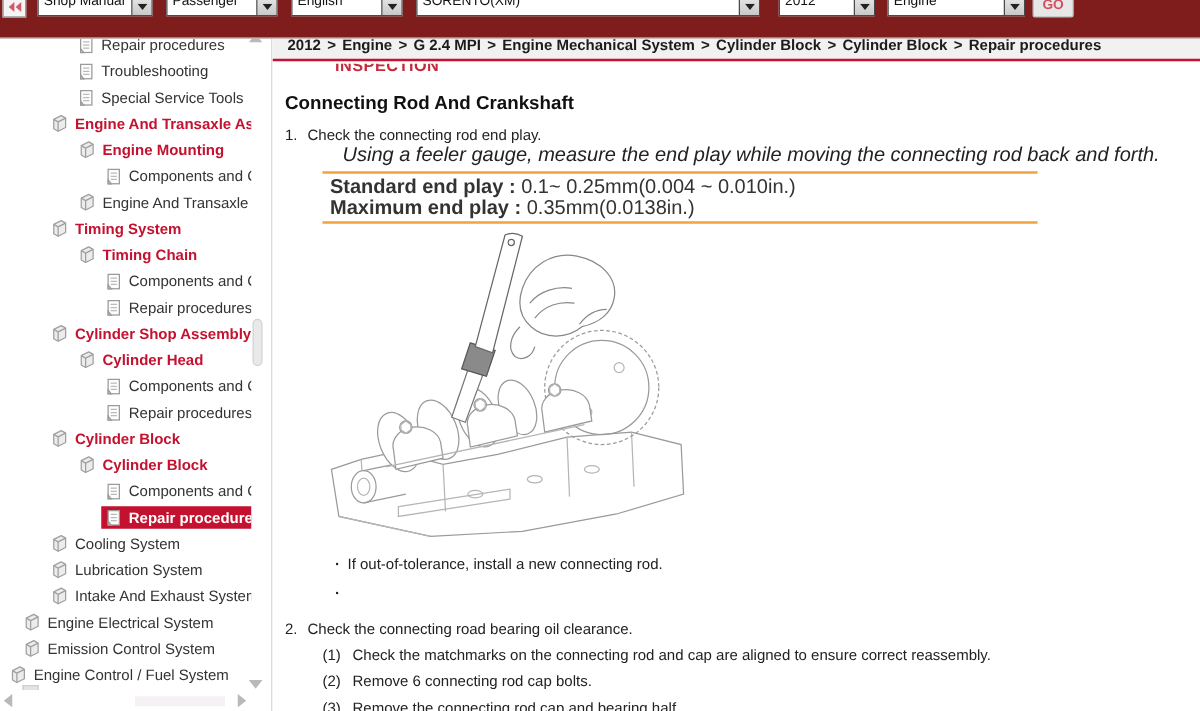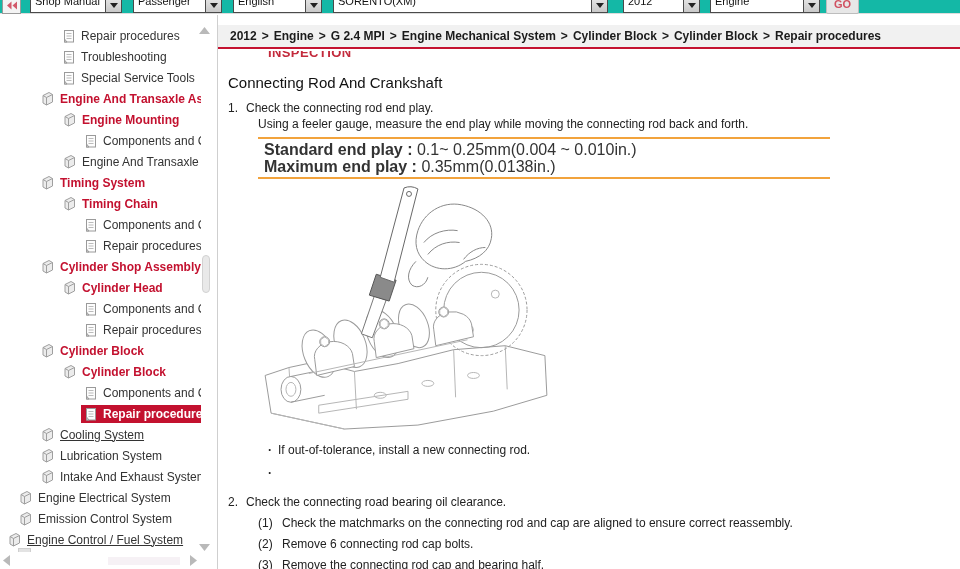--- a/index.html
+++ b/index.html
@@ -1,21 +1,21 @@
 <!DOCTYPE html>
 <html><head>
 <meta charset="utf-8">
 <style>
   * { margin:0; padding:0; box-sizing:border-box; }
   html,body { width:960px; height:569px; overflow:hidden; background:#fff;
               font-family:"Liberation Sans", sans-serif; color:#222; }
 
   
-  .toolbar { position:absolute; left:0; top:0; width:960px; height:14px;
-             background:#14b8a6; border-bottom:1px solid #dcdcdc; z-index:30; }
+  .toolbar { position:absolute; left:0; top:0; width:960px; height:31px;
+             background:#7f1d1d; border-bottom:1px solid #dcdcdc; z-index:30; }
   .collapse-btn { position:absolute; left:2px; top:-6px; width:19px; height:20px;
                   background:#f4f4f4; border:1px solid #9a9a9a;
                   display:flex; align-items:flex-end; justify-content:center; padding-bottom:3px; }
   .tb-select { position:absolute; top:-11px; height:24px; background:#fff;
                border:1px solid #4a4a4a; display:flex; align-items:center;
                font-size:11px; color:#111; }
   .tb-select .val { flex:1; padding-left:4px; line-height:24px; white-space:nowrap; overflow:hidden; }
   .tb-select .arrow { width:16px; height:100%; border-left:1px solid #4a4a4a;
                       background:linear-gradient(#f6f6f6,#c9c9c9);
                       display:flex; align-items:flex-end; justify-content:center; padding-bottom:4px; }
@@ -48,25 +48,25 @@
   .main { position:absolute; left:218px; top:15px; right:0; bottom:0; background:#fff; overflow:hidden; }
   .crumbbar { position:absolute; left:0; top:10px; right:0; height:24px;
               background:#f1f1f1; border-bottom:2px solid #c41230;
               font-size:12px; font-weight:bold; color:#1b1b1b;
               display:flex; align-items:center; padding-left:12px; white-space:nowrap; }
   .crumbbar .sep { margin:0 5px; }
   .doc { position:absolute; left:0; top:36px; right:0; bottom:0; padding-left:10px; }
   .section-clip { height:11px; overflow:hidden; margin-left:40px; }
   .section-clip span { display:block; margin-top:-6px; font-size:13px; font-weight:bold;
                        color:#c32a3c; letter-spacing:0.4px; }
-  .title { margin-top:12px; font-size:15px; font-weight:normal; color:#111; }
+  .title { margin-top:12px; font-size:15px; font-weight:bold; color:#111; }
   .step { display:flex; font-size:12px; line-height:15px; }
   .step .num { width:18px; flex:none; }
   .step1 { margin-top:10px; }
-  .detail { margin-left:30px; font-size:12px; line-height:15px; margin-top:1px; }
+  .detail { margin-left:46px; font-size:16px; line-height:15px; margin-top:1px;font-style:italic; }
   .spec { margin-left:30px; margin-top:5px; width:572px;
           border-top:2px solid #f2a33c; border-bottom:2px solid #f2a33c;
           padding:2px 6px; }
   .spec .row { font-size:16px; line-height:17px; color:#333; }
   .spec .lab { font-weight:bold; }
   .fig { margin-left:30px; margin-top:6px; width:300px; height:248px; }
   .bullets { margin-left:40px; margin-top:6px; }
   .bullet { display:flex; font-size:12px; line-height:15px; margin-bottom:8px; }
   .bullet .dot { width:10px; flex:none; font-weight:bold; }
   .step2 { margin-top:14px; }
@@ -352,21 +352,21 @@
           <span class="icon">
             <svg width="14" height="14" viewBox="0 0 14 14">
               <rect x="2.5" y="1.5" width="9" height="11.5" fill="#fdfdfd" stroke="#9a9a9a"></rect>
               <path d="M4.5,4.5 h5 M4.5,7 h5 M4.5,9.5 h5" stroke="#bbb"></path>
               <path d="M2.5,10 L5,13 L2.5,13 Z" fill="#d9d9d9" stroke="#9a9a9a"></path>
             </svg>
           </span>
           <span class="slabel">Repair procedures</span>
         </span>
       </div>
-      <div class="srow" style="padding-left: 37px; text-decoration: underline;">
+      <div class="srow" style="padding-left: 37px;">
         <span class="hil">
           <span class="icon">
             <svg width="15" height="15" viewBox="0 0 15 15">
               <path d="M3,4.5 L9,1.5 L12.5,3.5 L12.5,11 L6.5,14 L3,12 Z" fill="#ececec" stroke="#9f9f9f" stroke-linejoin="round"></path>
               <path d="M6.5,14 L6.5,6.5 L3,4.5 M6.5,6.5 L12.5,3.5" fill="none" stroke="#9f9f9f"></path>
             </svg>
           </span>
           <span class="slabel">Cooling System</span>
         </span>
       </div>
@@ -407,21 +407,21 @@
         <span class="hil">
           <span class="icon">
             <svg width="15" height="15" viewBox="0 0 15 15">
               <path d="M3,4.5 L9,1.5 L12.5,3.5 L12.5,11 L6.5,14 L3,12 Z" fill="#ececec" stroke="#9f9f9f" stroke-linejoin="round"></path>
               <path d="M6.5,14 L6.5,6.5 L3,4.5 M6.5,6.5 L12.5,3.5" fill="none" stroke="#9f9f9f"></path>
             </svg>
           </span>
           <span class="slabel">Emission Control System</span>
         </span>
       </div>
-      <div class="srow" style="padding-left: 4px; text-decoration: underline;">
+      <div class="srow" style="padding-left: 4px;">
         <span class="hil">
           <span class="icon">
             <svg width="15" height="15" viewBox="0 0 15 15">
               <path d="M3,4.5 L9,1.5 L12.5,3.5 L12.5,11 L6.5,14 L3,12 Z" fill="#ececec" stroke="#9f9f9f" stroke-linejoin="round"></path>
               <path d="M6.5,14 L6.5,6.5 L3,4.5 M6.5,6.5 L12.5,3.5" fill="none" stroke="#9f9f9f"></path>
             </svg>
           </span>
           <span class="slabel">Engine Control / Fuel System</span>
         </span>
       </div>

